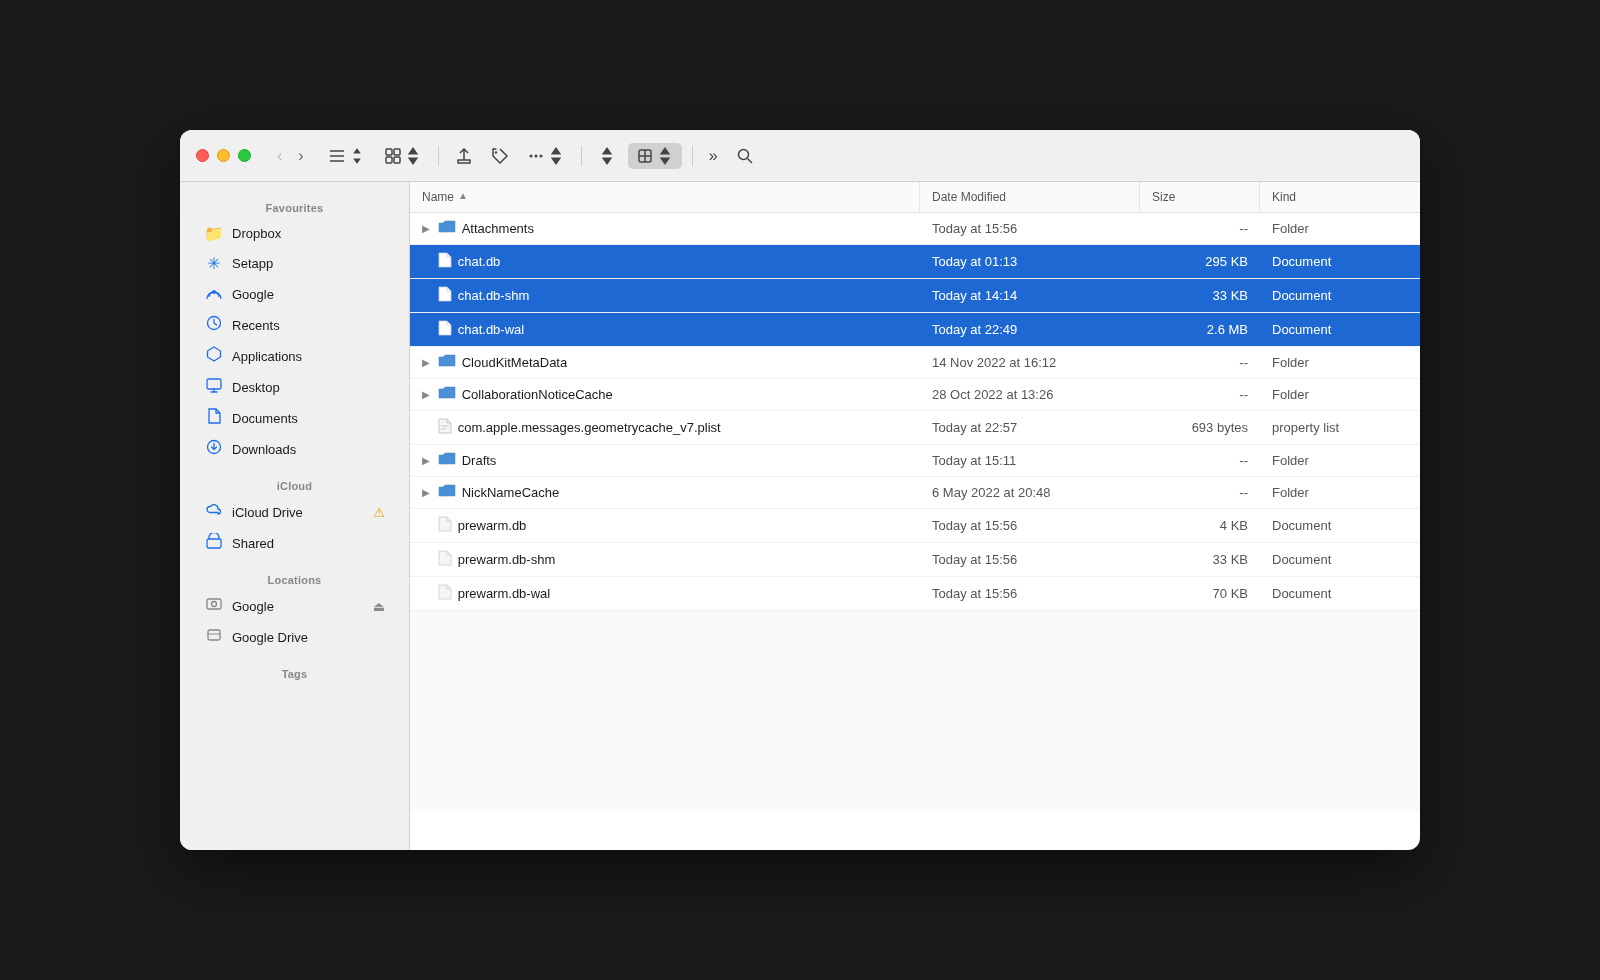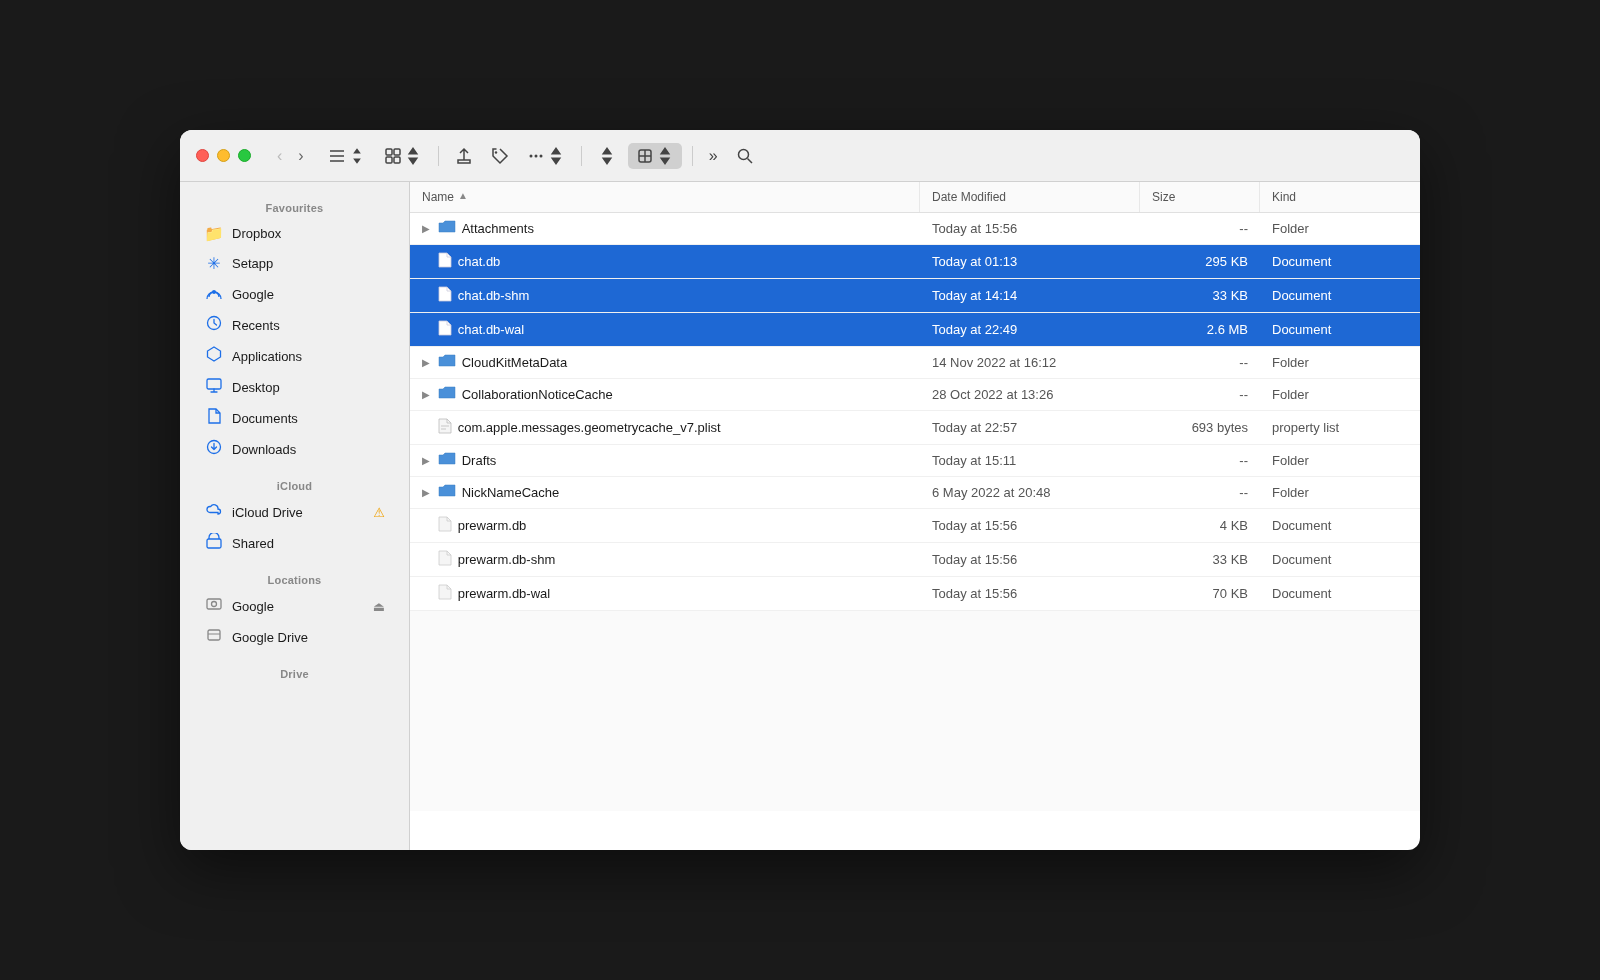--- a/index.html
+++ b/index.html
@@ -406,21 +406,21 @@
       <div class="sidebar-item">
         <span class="icon">
           <svg width="16" height="16" viewBox="0 0 16 16" fill="none">
             <rect x="2" y="3" width="12" height="10" rx="1.5" stroke="#888" stroke-width="1.3"></rect>
             <line x1="2" y1="7" x2="14" y2="7" stroke="#888" stroke-width="1"></line>
           </svg>
         </span>
         <span class="label">Google Drive</span>
       </div>
 
-      <div class="sidebar-section-header" style="margin-top:8px;">Drive</div>
+      <div class="sidebar-section-header" style="margin-top:8px;">Tags</div>
     </div>
 
     <div class="main-content">
       <div class="file-table">
         <div class="table-header">
           <div class="col">
             <span>Name</span>
             <span class="sort-arrow">▲</span>
           </div>
           <div class="col">

